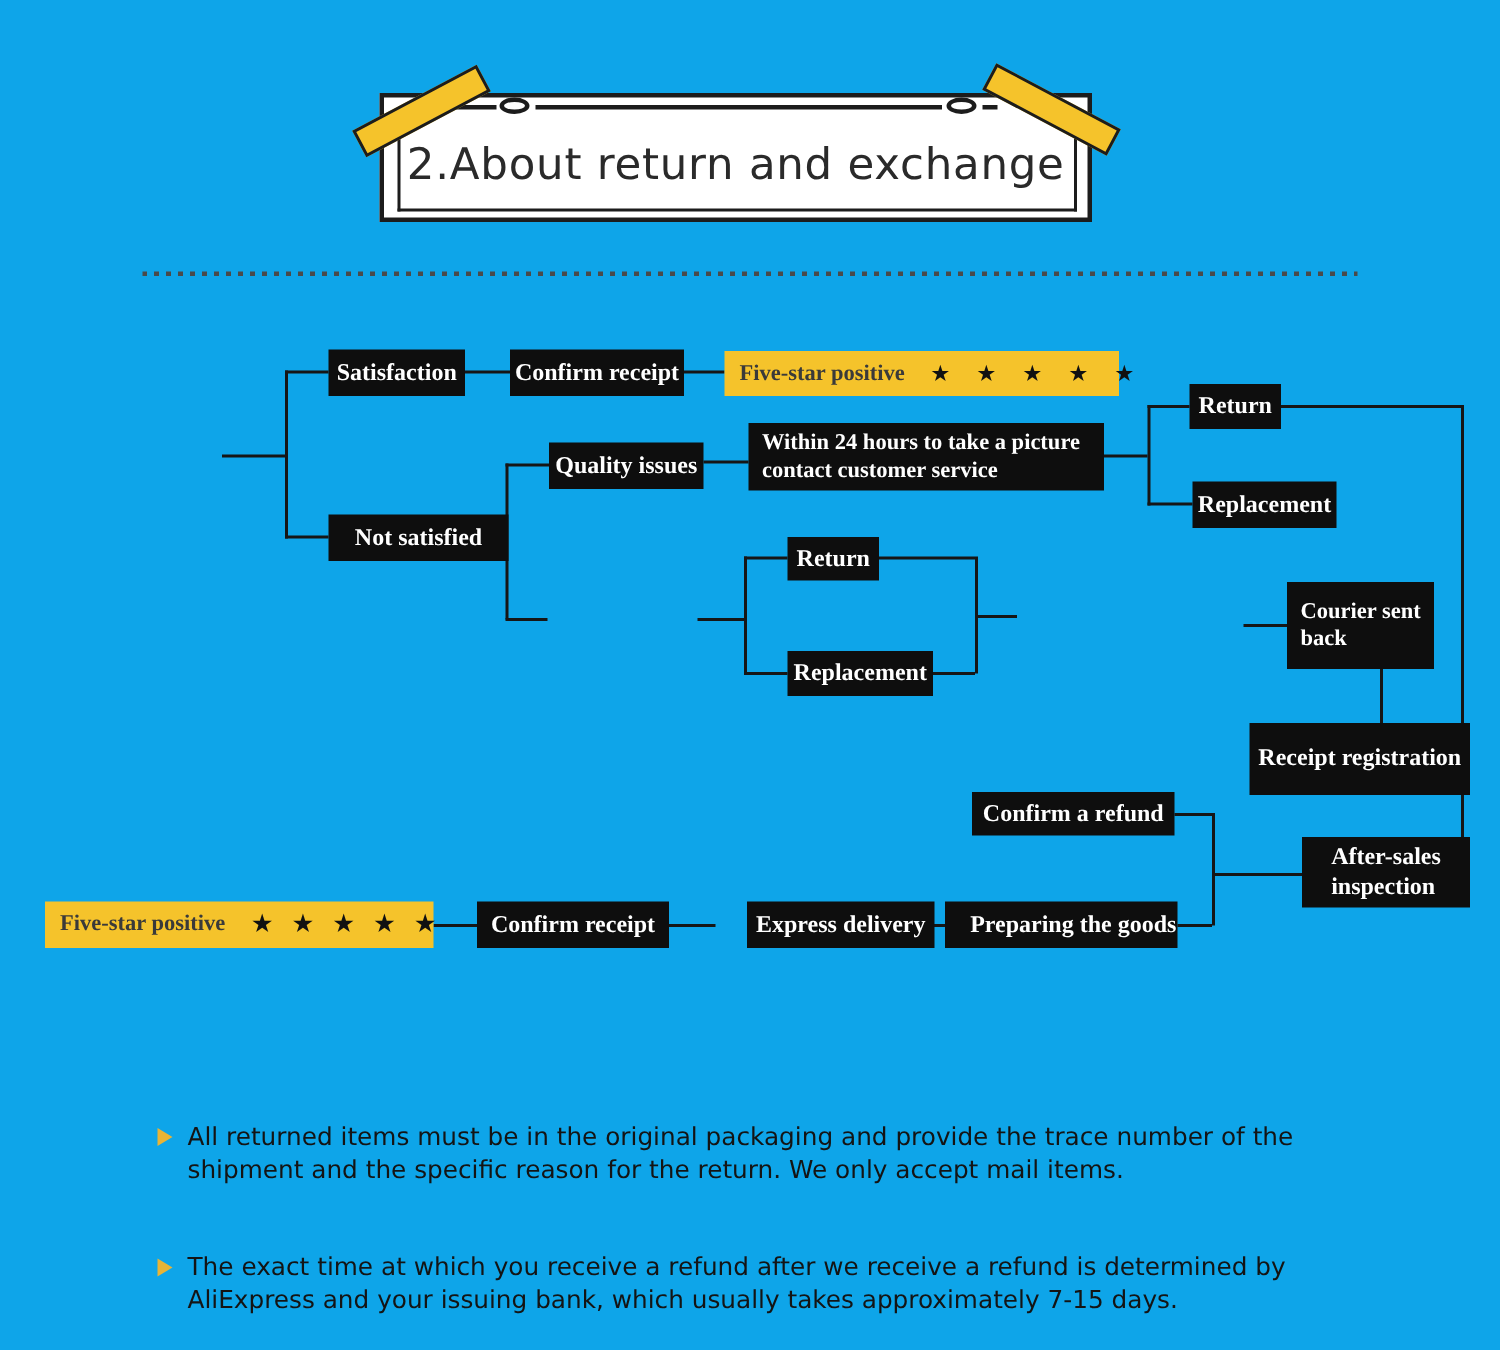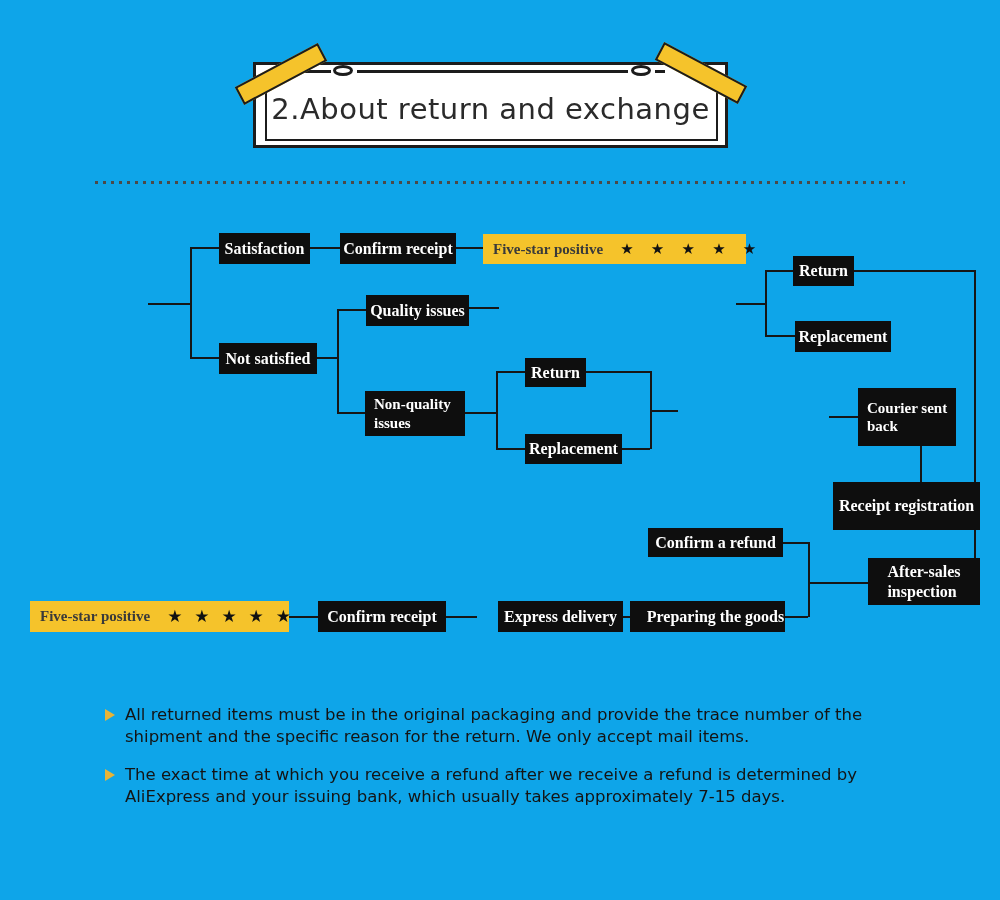--- a/index.html
+++ b/index.html
@@ -59,21 +59,21 @@
     padding: 0 10px; gap: 17px; white-space: nowrap;
   }
   .node.yellow .y-label { font-size: 15px; font-weight: bold; color: #3a3a3a; }
   .node.yellow .stars { color: #111111; font-family: "DejaVu Sans", sans-serif; }
   .node.yellow.top .stars { font-size: 15px; letter-spacing: 6px; }
   .node.yellow.bottom .stars { font-size: 17px; letter-spacing: 3px; }
   .edge { position: absolute; background: #161616; z-index: 1; }
 
   
   .notes { position: absolute; left: 105px; top: 704px; width: 800px; font-family: "DejaVu Sans", sans-serif; }
-  .note { display: flex; align-items: flex-start; gap: 10px; margin-bottom: 16px; }
+  .note { display: flex; align-items: flex-start; gap: 10px; margin-bottom: 16px; margin-top: 43px; }
   .tri {
     width: 0; height: 0; margin-top: 5px; flex: 0 0 auto;
     border-top: 6px solid transparent; border-bottom: 6px solid transparent;
     border-left: 10px solid #E8B436;
   }
   .note p { font-size: 16.5px; line-height: 22px; color: #141414; width: 775px; }
 </style>
 </head>
 <body>
 
@@ -92,25 +92,25 @@
 
   <div class="divider"></div>
 
   <div class="node" style="left:219px;top:233px;width:91px;height:31px;">Satisfaction</div>
   <div class="node" style="left:340px;top:233px;width:116px;height:31px;">Confirm receipt</div>
   <div class="node yellow top" style="left:483px;top:234px;width:263px;height:30px;">
     <span class="y-label">Five-star positive</span>
     <span class="stars">★ ★ ★ ★ ★</span>
   </div>
   <div class="node" style="left:366px;top:295px;width:103px;height:31px;">Quality issues</div>
-  <div class="node" style="left:219px;top:343px;width:98px;height:31px;">Not satisfied</div>
+  <div class="node" style="left:219px;top:343px;width:120px;height:31px;">Not satisfied</div>
+  <div class="node left" style="left:499px;top:282px;width:237px;height:45px;">Within 24 hours to take a picture
+contact customer service</div>
   <div class="node" style="left:793px;top:256px;width:61px;height:30px;">Return</div>
   <div class="node" style="left:795px;top:321px;width:96px;height:31px;">Replacement</div>
-  <div class="node left" style="left:365px;top:391px;width:100px;height:45px;">Non-quality
-issues</div>
   <div class="node" style="left:525px;top:358px;width:61px;height:29px;">Return</div>
   <div class="node" style="left:525px;top:434px;width:97px;height:30px;">Replacement</div>
   <div class="node left" style="left:858px;top:388px;width:98px;height:58px;">Courier sent
 back</div>
   <div class="node" style="left:833px;top:482px;width:147px;height:48px;">Receipt registration</div>
   <div class="node" style="left:868px;top:558px;width:112px;height:47px;">After-sales
 inspection</div>
   <div class="node" style="left:648px;top:528px;width:135px;height:29px;">Confirm a refund</div>
   <div class="node" style="left:630px;top:601px;width:155px;height:31px;padding-left:16px;">Preparing the goods</div>
   <div class="node" style="left:498px;top:601px;width:125px;height:31px;">Express delivery</div>

